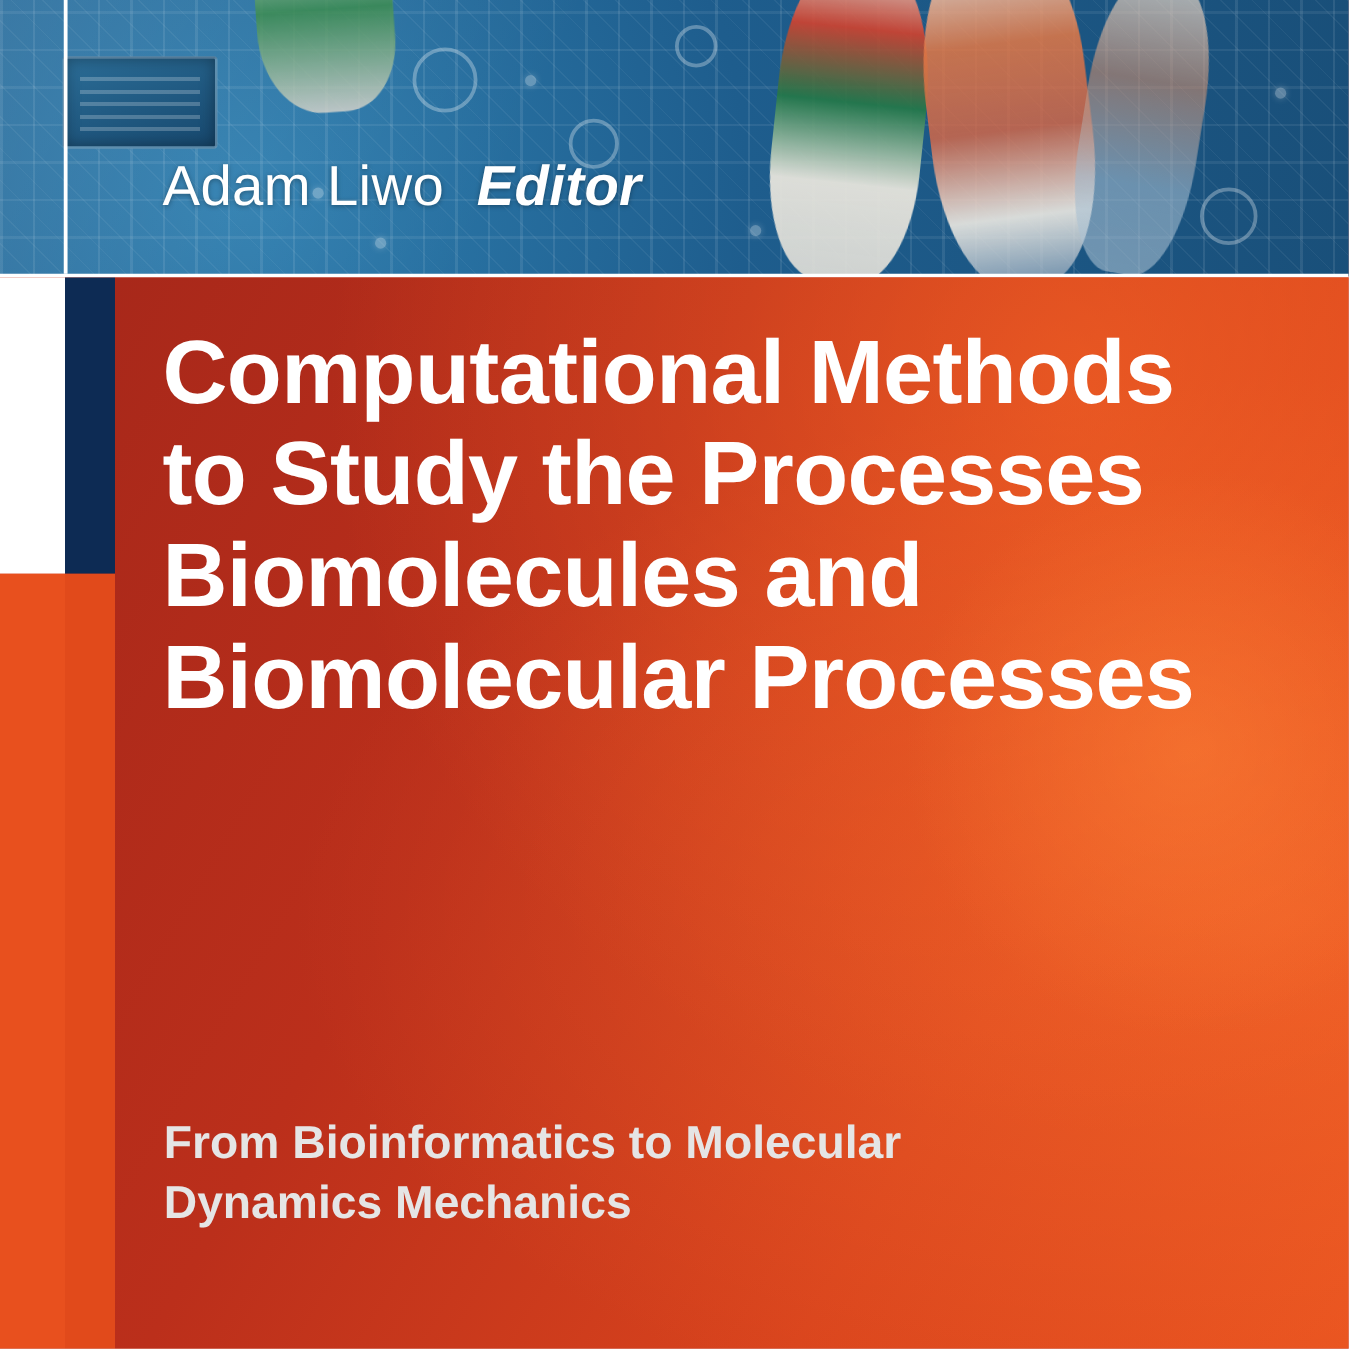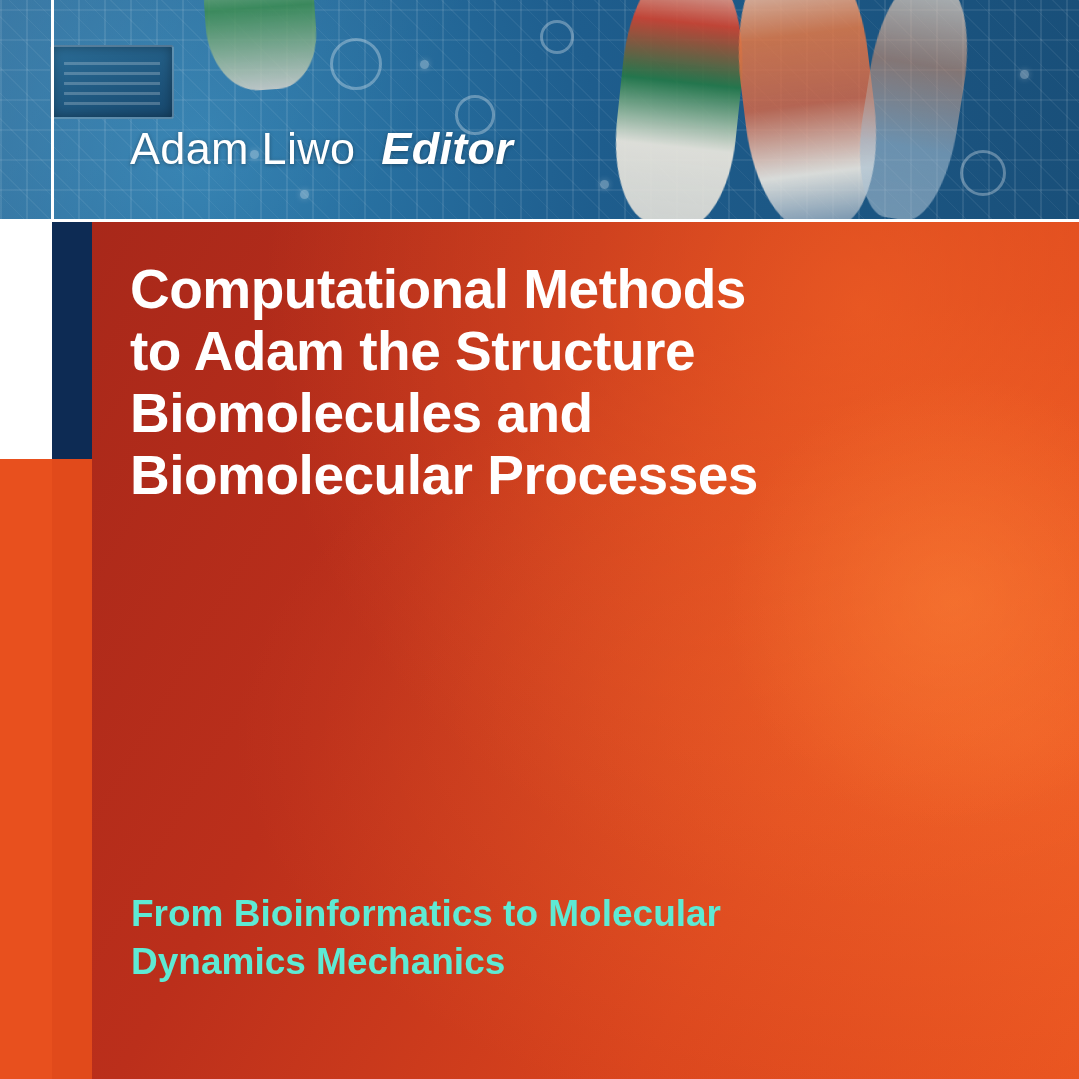--- a/index.html
+++ b/index.html
@@ -159,32 +159,32 @@
     width: 520px; height: 520px;
     background: radial-gradient(circle, rgba(255,140,60,0.40) 0%, rgba(255,120,40,0.0) 62%);
     pointer-events: none;
   }
 
   .title {
     position: absolute;
     left: 130px; top: 258px;
     width: 880px;
     color: #ffffff;
-    font-size: 55px;
+    font-size: 72px;
     line-height: 1.13;
     font-weight: 700;
     letter-spacing: -0.5px;
   }
   .title .tline { display: block; white-space: nowrap; }
 
   .subtitle {
     position: absolute;
     left: 131px; top: 890px;
     width: 800px;
-    color: #5eead4;
+    color: #e5e5e5;
     font-size: 37px;
     line-height: 1.30;
     font-weight: 700;
   }
   .subtitle .sline { display: block; white-space: nowrap; }
 </style>
 </head>
 <body>
 
 <div id="cover">
@@ -221,21 +221,21 @@
   <div class="spine-navy"></div>
   <div class="spine-orange"></div>
   <div class="spine-orange-2"></div>
 
   <div class="main-panel">
     <div class="panel-glow"></div>
   </div>
 
   <div class="title">
     <span class="tline">Computational Methods</span>
-    <span class="tline">to Adam the Structure</span>
+    <span class="tline">to Study the Processes</span>
     <span class="tline">Biomolecules and</span>
     <span class="tline">Biomolecular Processes</span>
   </div>
 
   <div class="subtitle">
     <span class="sline">From Bioinformatics to Molecular</span>
     <span class="sline">Dynamics Mechanics</span>
   </div>
 
 </div>

